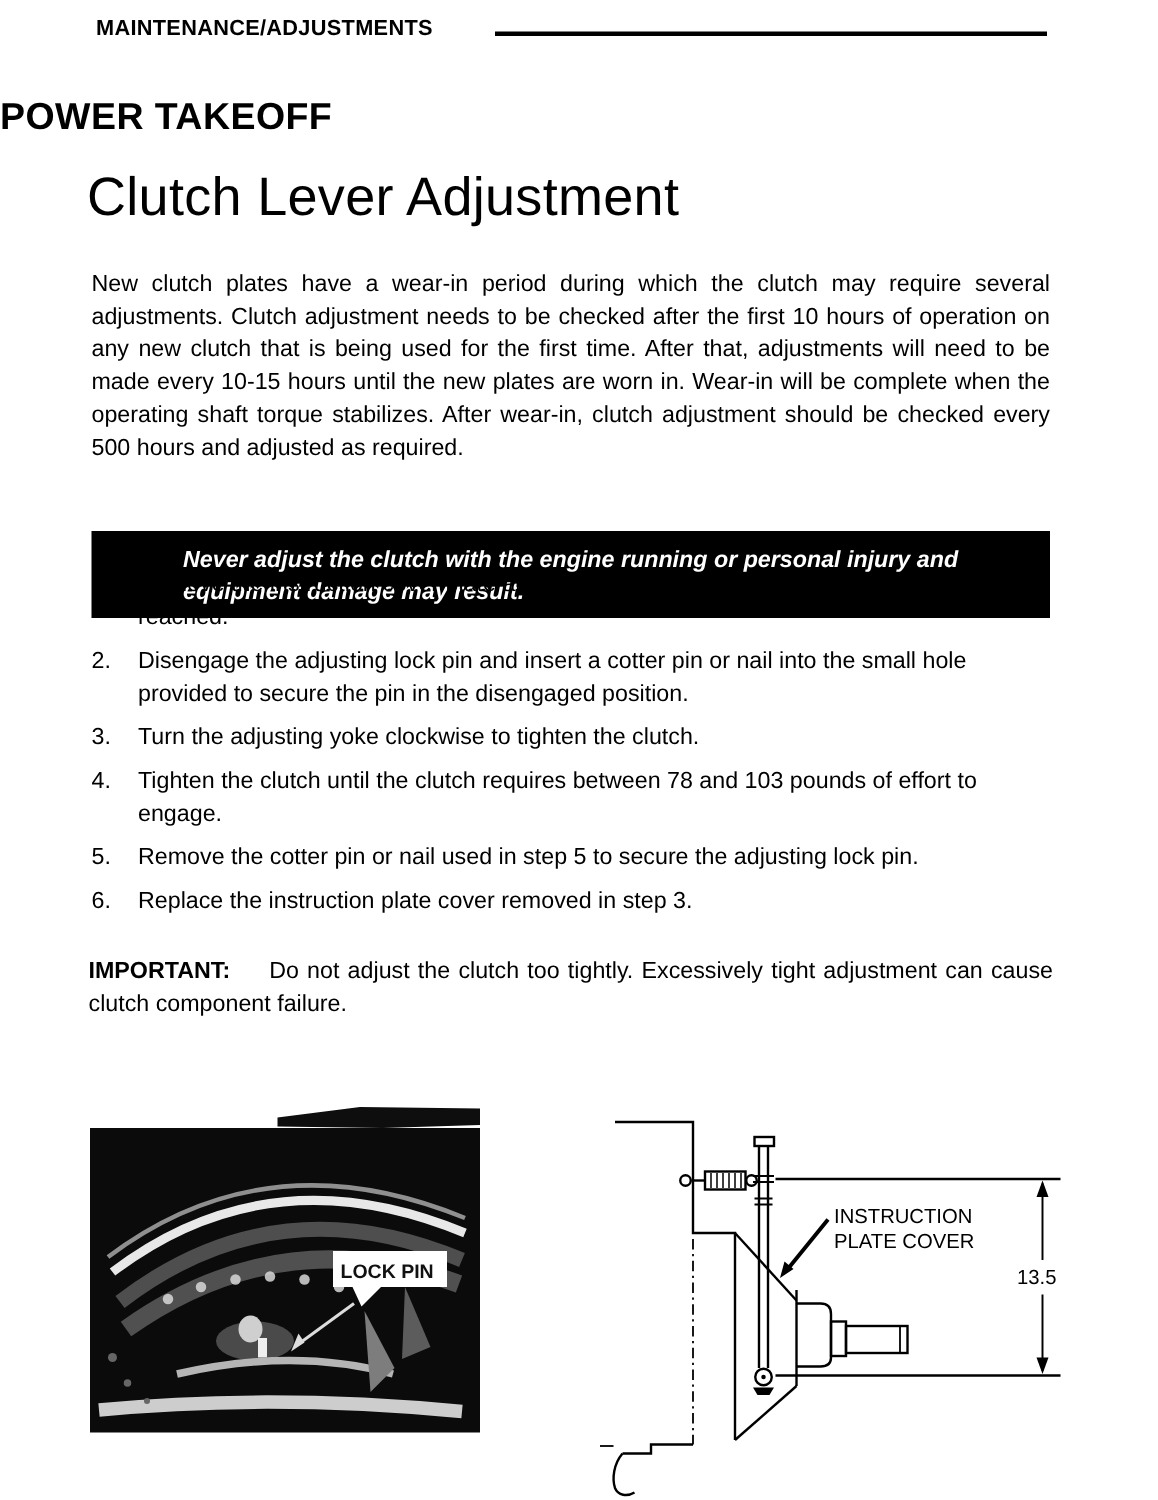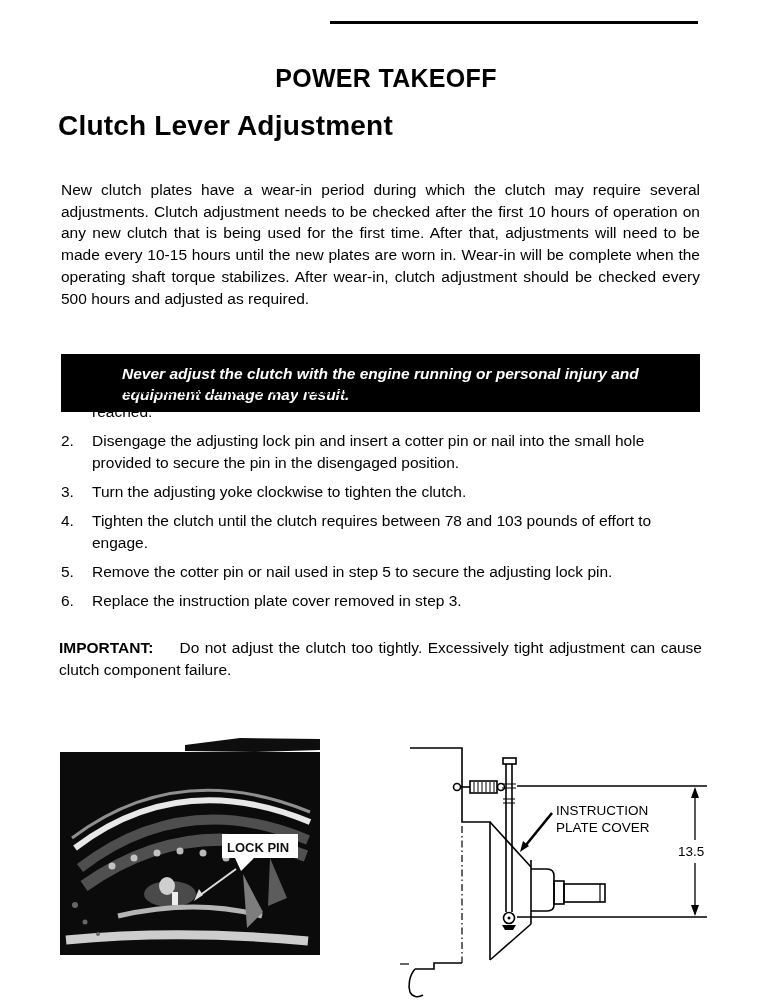--- a/index.html
+++ b/index.html
@@ -13,25 +13,25 @@
     position:absolute; left:64px; top:11px;
     font-size:14.5px; font-weight:bold; letter-spacing:.2px;
     white-space:nowrap;
   }
   .header-rule {
     position:absolute; left:330px; top:21px; width:368px; height:3px;
     background:#000;
   }
   .section-title {
     position:absolute; left:0; top:64px; width:772px;
-    text-align:center; font-size:25px; font-weight:bold; letter-spacing:.3px;
+    text-align:left; font-size:25px; font-weight:bold; letter-spacing:.3px;
   }
   .subsection-title {
     position:absolute; left:58px; top:110px;
-    font-size:28px; font-weight:bold; letter-spacing:.2px;text-align:center;
+    font-size:36px; font-weight:normal; letter-spacing:.2px;text-align:center;
   }
   .intro {
     position:absolute; left:61px; top:179px; width:639px;
     font-size:15.5px; line-height:21.7px; text-align:justify;
   }
   .warning {
     position:absolute; left:61px; top:308px; width:639px; height:58px;
     background:#000; box-sizing:border-box;
     padding:9px 26px 0 61px;
     margin-top:46px;
@@ -58,20 +58,21 @@
   .fig { position:absolute; }
   .fig-photo { left:60px; top:737px; }
   .fig-diagram { left:398px; top:738px; }
   svg text { font-family:"Liberation Sans", sans-serif; }
 </style>
 </head>
 <body>
 
 <div class="page">
 
+  <div class="doc-header">MAINTENANCE/ADJUSTMENTS</div>
   <div class="header-rule"></div>
 
   <div class="section-title">POWER TAKEOFF</div>
   <div class="subsection-title">Clutch Lever Adjustment</div>
 
   <div class="intro">New clutch plates have a wear-in period during which the clutch may require several adjustments. Clutch adjustment needs to be checked after the first 10 hours of operation on any new clutch that is being used for the first time. After that, adjustments will need to be made every 10-15 hours until the new plates are worn in. Wear-in will be complete when the operating shaft torque stabilizes. After wear-in, clutch adjustment should be checked every 500 hours and adjusted as required.</div>
 
   <div class="warning">
     <div class="warning-text">Never adjust the clutch with the engine running or personal injury and equipment damage may result.</div>
   </div>

